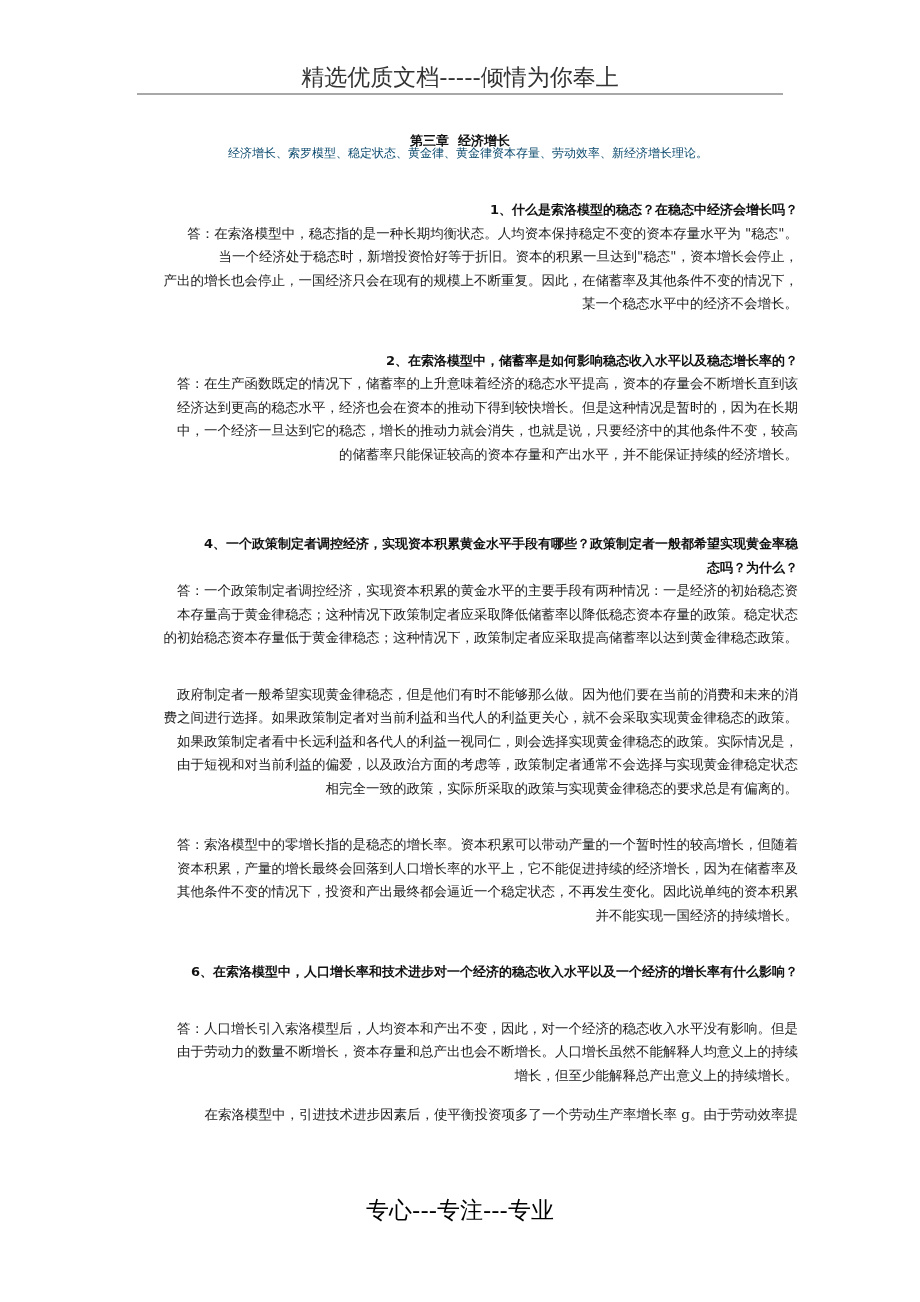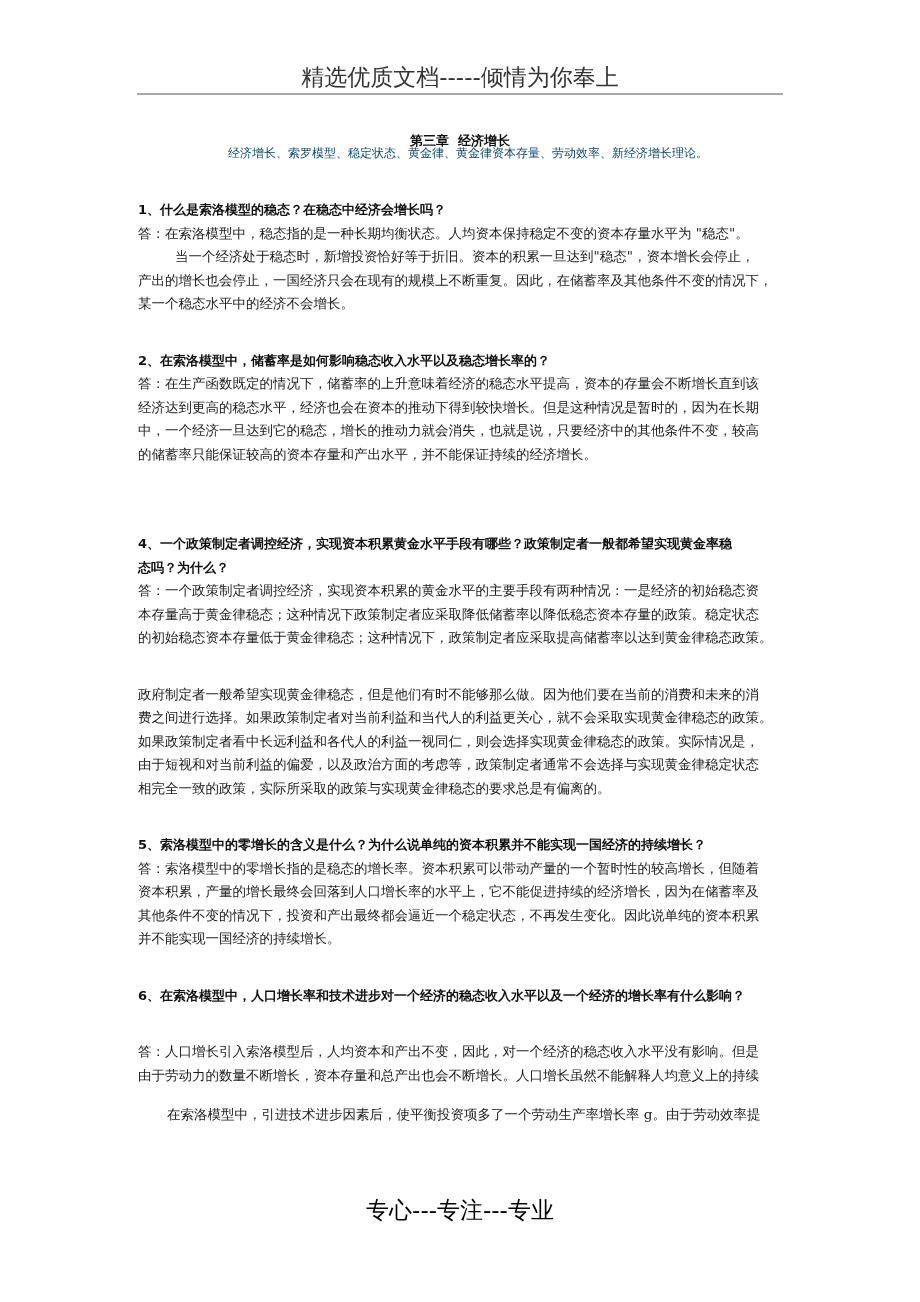--- a/index.html
+++ b/index.html
@@ -24,21 +24,21 @@
     margin-top: 15px;
   }
   .keywords {
     position: absolute; left: 138px; top: 145px; width: 660px;
     font-size: 12px; color: #0c4a6e; white-space: nowrap; text-align: center;
   }
   .content {
     position: absolute; left: 138px; top: 198px; width: 660px;
   }
   .line {
-    font-size: 13.5px; line-height: 23.5px; height: 23.5px; white-space: nowrap;
+    font-size: 13.5px; line-height: 23.5px; height: 23.5px; white-space: nowrap; text-align: right;
   }
   .q {
     font-weight: bold; font-family: "DejaVu Sans", "Liberation Sans", sans-serif;
     font-size: 13px; color: #111;
   }
   .indent { padding-left: 37px; }
   .indent2 { padding-left: 29px; margin-top: 16px; }
   .gap-big { height: 33px; }
   .page-footer {
     position: absolute; left: 137px; top: 1195px; width: 646px;
@@ -86,30 +86,30 @@
     <div class="gap-big"></div>
     <div class="line">政府制定者一般希望实现黄金律稳态，但是他们有时不能够那么做。因为他们要在当前的消费和未来的消</div>
     <div class="line">费之间进行选择。如果政策制定者对当前利益和当代人的利益更关心，就不会采取实现黄金律稳态的政策。</div>
     <div class="line">如果政策制定者看中长远利益和各代人的利益一视同仁，则会选择实现黄金律稳态的政策。实际情况是，</div>
     <div class="line">由于短视和对当前利益的偏爱，以及政治方面的考虑等，政策制定者通常不会选择与实现黄金律稳定状态</div>
     <div class="line">相完全一致的政策，实际所采取的政策与实现黄金律稳态的要求总是有偏离的。</div>
   </div>
   <div class="gap-big"></div>
 
   <div>
-    <div class="line q">5、索洛模型中的零增长的含义是什么？为什么说单纯的资本积累并不能实现一国经济的持续增长？</div>
     <div class="line">答：索洛模型中的零增长指的是稳态的增长率。资本积累可以带动产量的一个暂时性的较高增长，但随着</div>
     <div class="line">资本积累，产量的增长最终会回落到人口增长率的水平上，它不能促进持续的经济增长，因为在储蓄率及</div>
     <div class="line">其他条件不变的情况下，投资和产出最终都会逼近一个稳定状态，不再发生变化。因此说单纯的资本积累</div>
     <div class="line">并不能实现一国经济的持续增长。</div>
   </div>
   <div class="gap-big"></div>
 
   <div>
     <div class="line q">6、在索洛模型中，人口增长率和技术进步对一个经济的稳态收入水平以及一个经济的增长率有什么影响？</div>
     <div class="gap-big"></div>
     <div class="line">答：人口增长引入索洛模型后，人均资本和产出不变，因此，对一个经济的稳态收入水平没有影响。但是</div>
     <div class="line">由于劳动力的数量不断增长，资本存量和总产出也会不断增长。人口增长虽然不能解释人均意义上的持续</div>
+    <div class="line">增长，但至少能解释总产出意义上的持续增长。</div>
     <div class="line indent2">在索洛模型中，引进技术进步因素后，使平衡投资项多了一个劳动生产率增长率 g。由于劳动效率提</div>
   </div>
 </div>
 
 <div class="page-footer">专心---专注---专业</div>
 
 </body></html>

